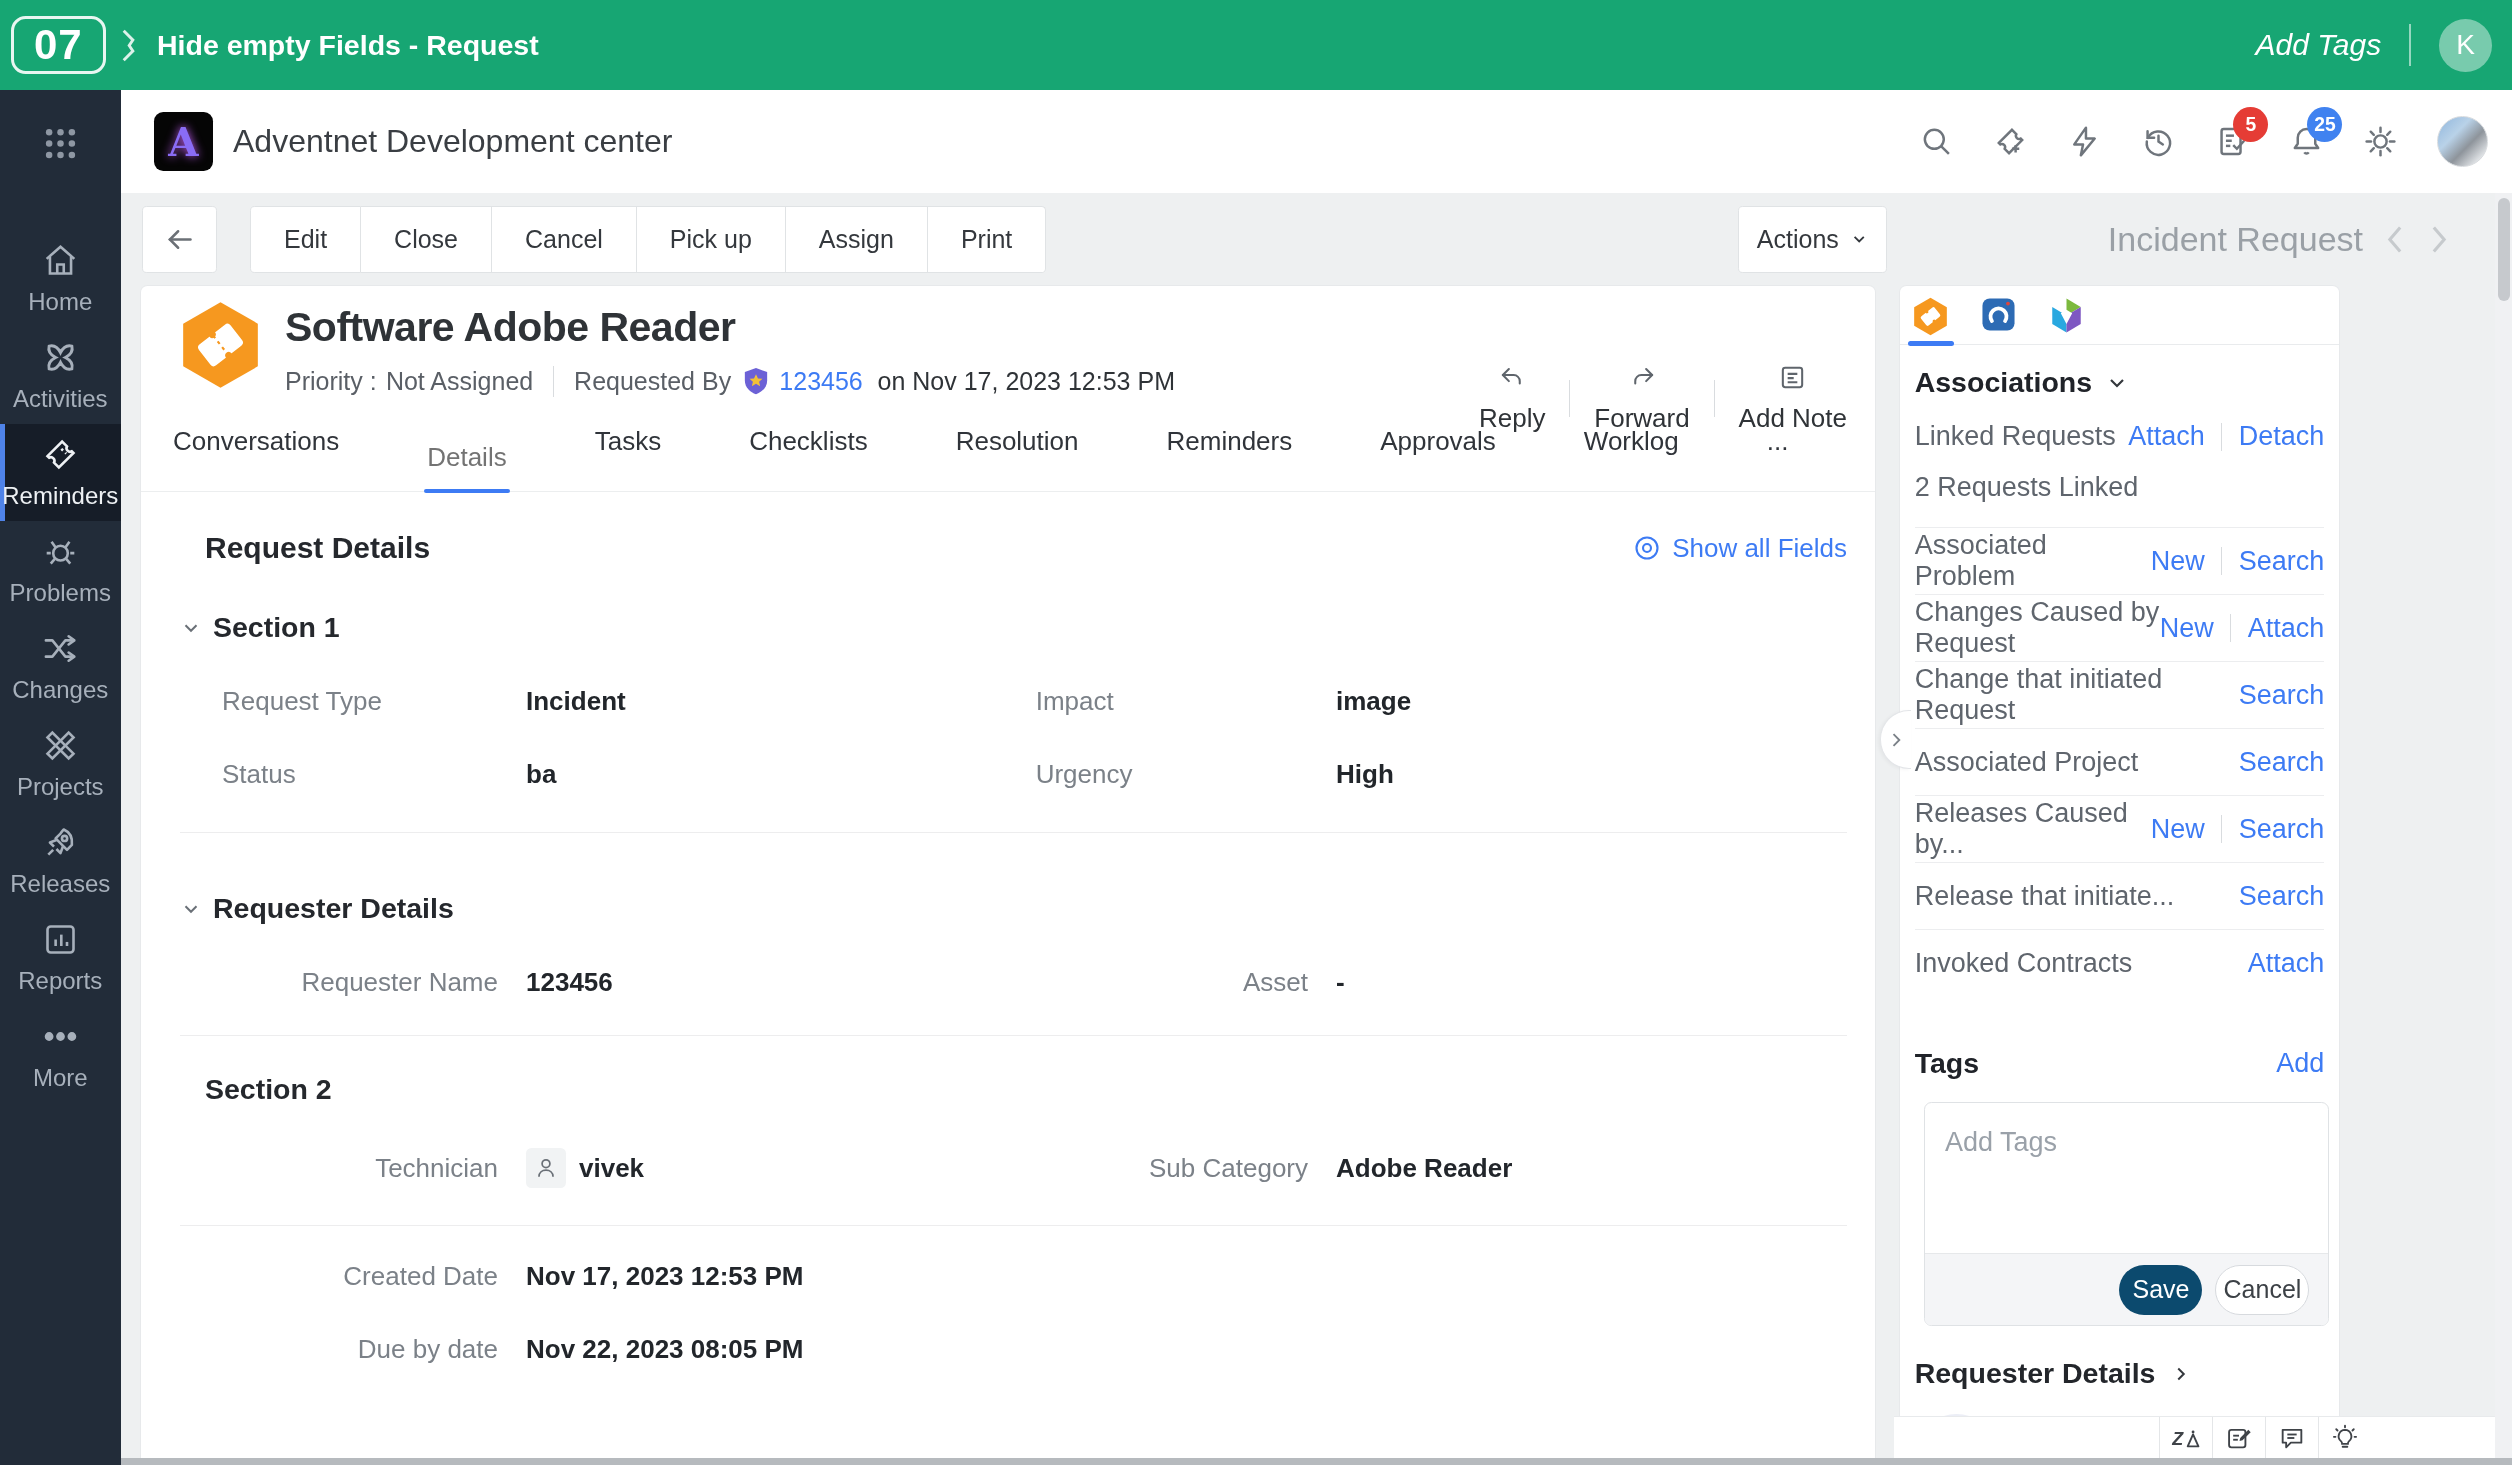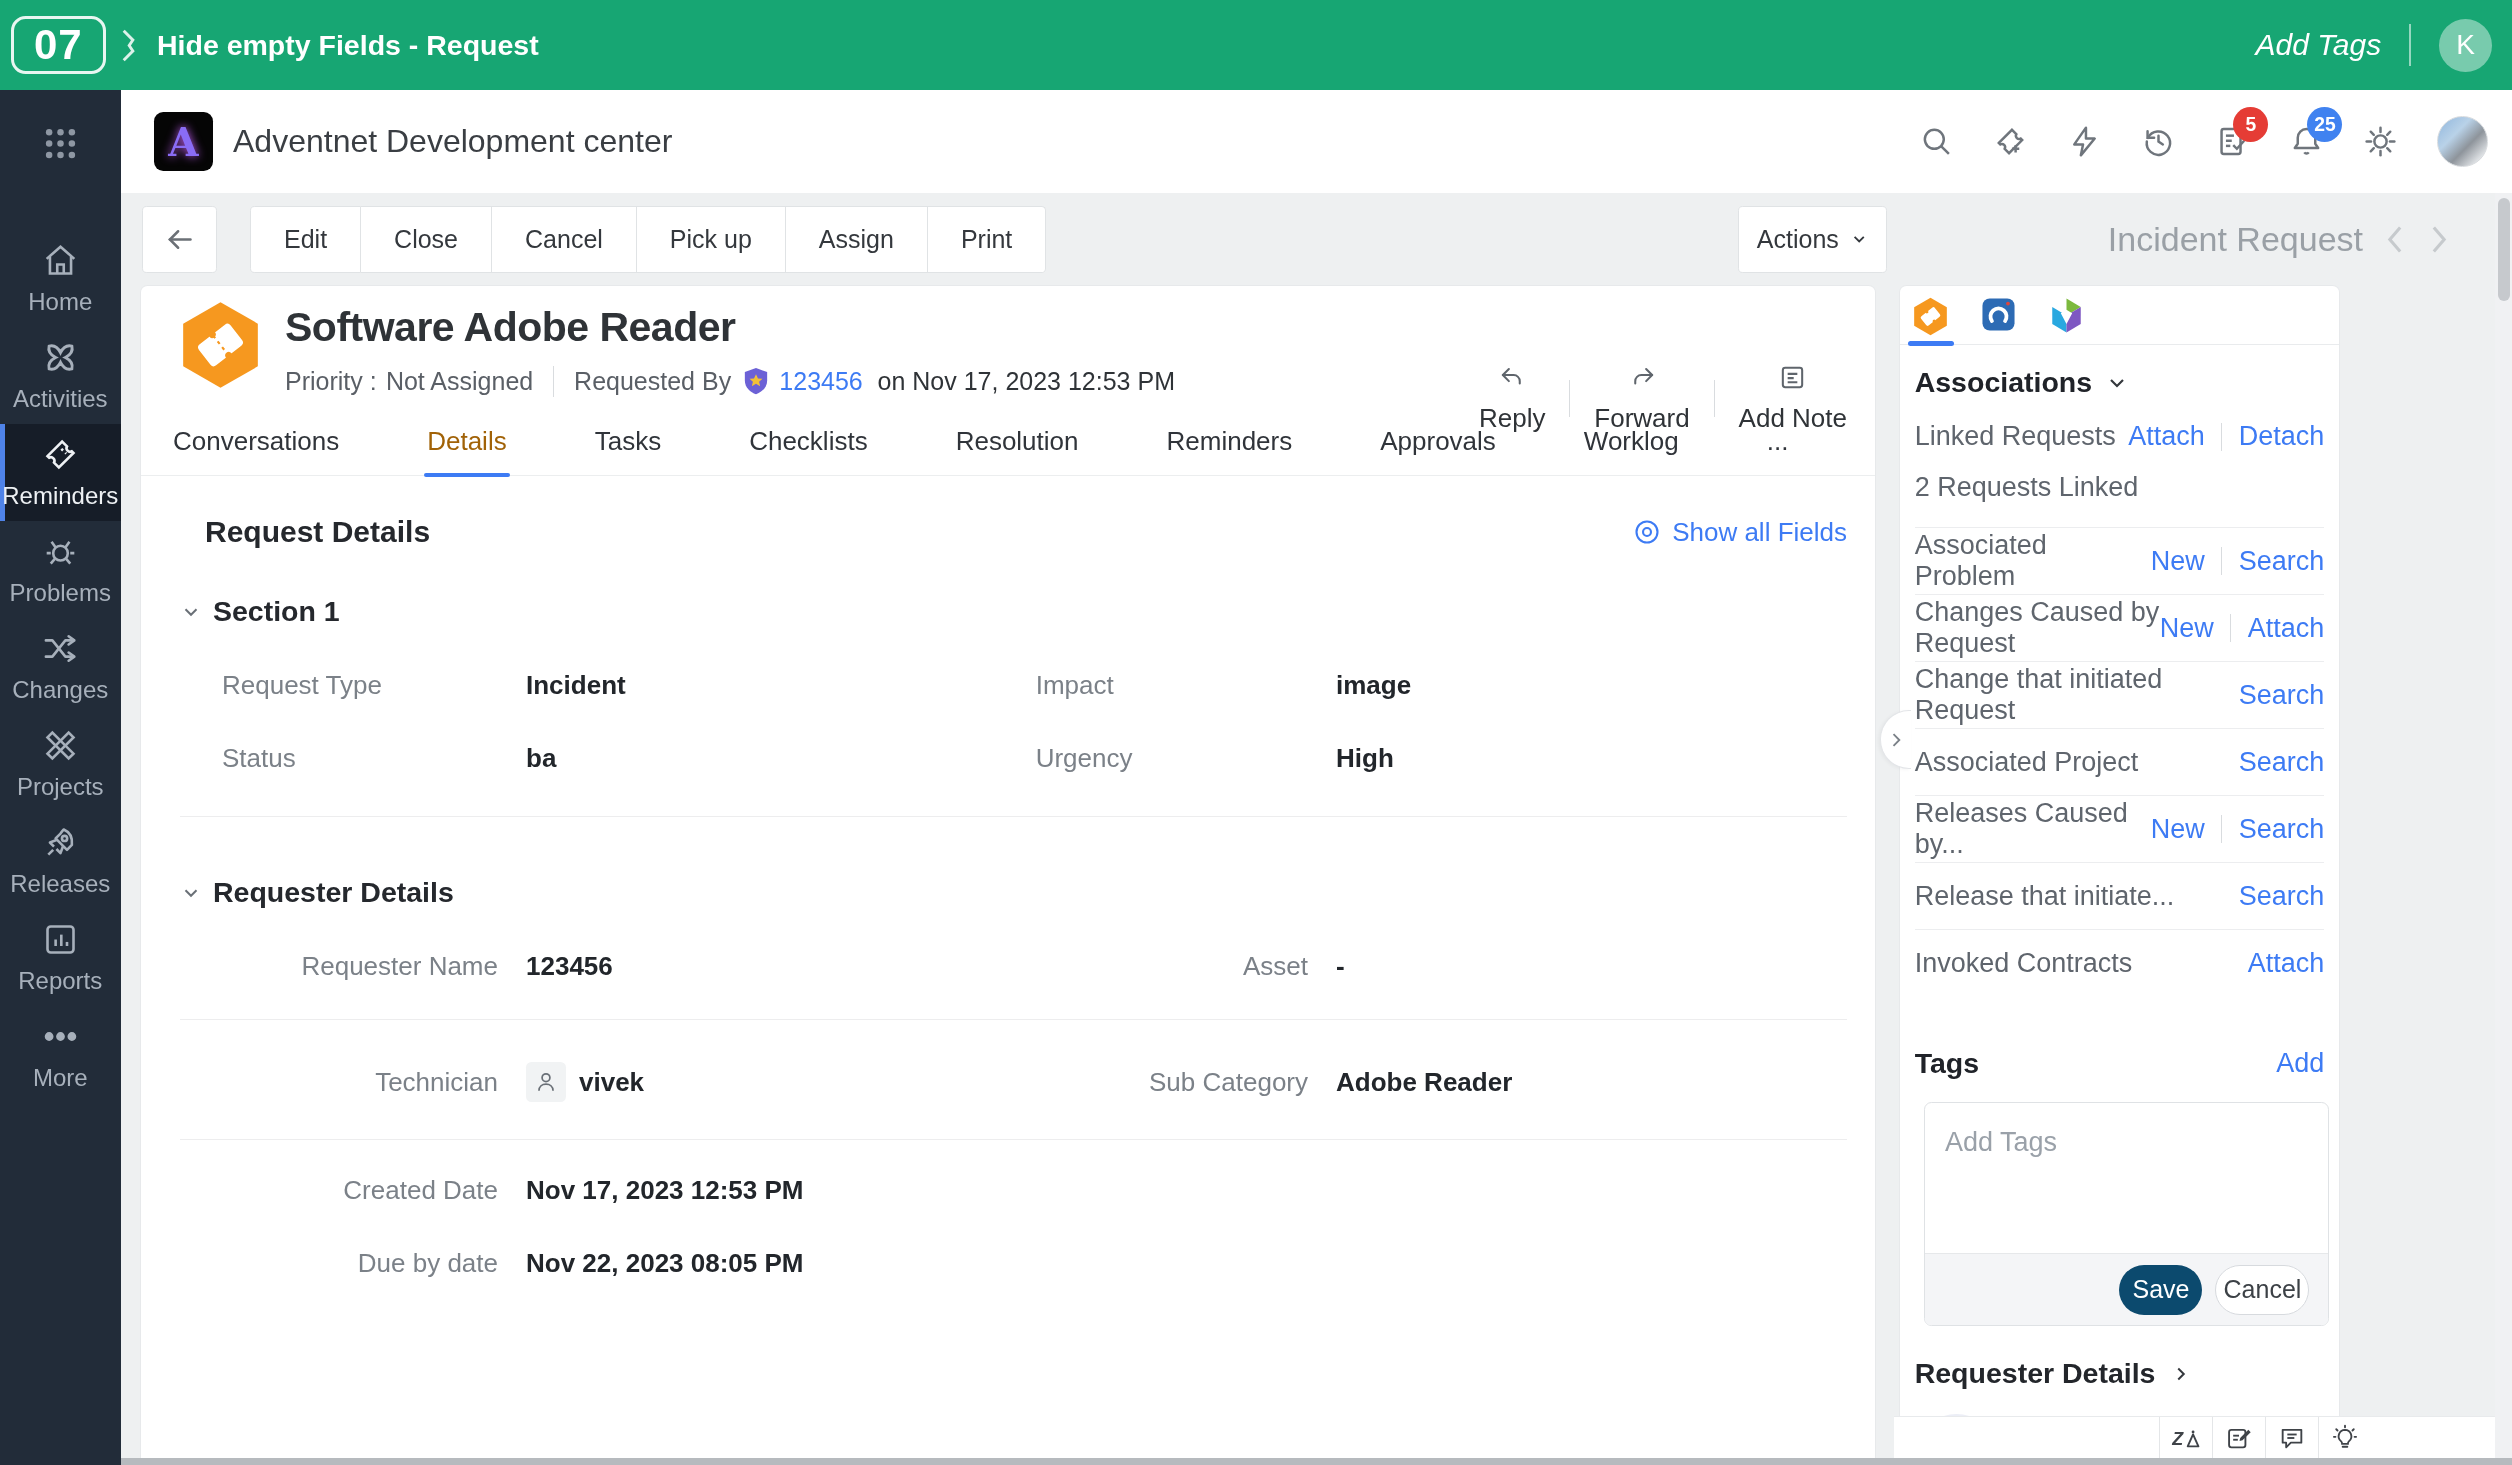--- a/index.html
+++ b/index.html
@@ -57,21 +57,21 @@
   .meta-row { margin-top:14.7px; display:flex; align-items:center; font-size:25px; color:#5a5f66; }
   .meta-div { width:0.9px; height:31px; background:#d9dcdf; margin:0 20px; }
   .req-id { color:#3d7bf4; margin:0 7.4px 0 9.2px; cursor:pointer; }
   .meta-dark { color:#2f3337; margin-left:7.4px; }
   .conv-actions { position:absolute; right:28px; top:77px; display:flex; align-items:center; font-size:26px; color:#2f3337; }
   .ca-item { display:flex; align-items:center; gap:11px; cursor:pointer;flex-direction:column; }
   .ca-div { width:0.9px; height:37px; background:#d9dcdf; margin:0 24px; }
 
   .tabs-wrap { margin-top:29px; padding-left:32px; border-bottom:1.8px solid #eceeef; display:flex; gap:88px; }
   .tab { font-size:26px; color:#30343a; padding-bottom:18.4px; position:relative; cursor:pointer; }
-  .tab.active { color:#a16207; }
+  .tab.active { color:#737373;margin-top:16px; }
   .tab.active::after { content:""; position:absolute; left:-3.7px; right:-3.7px; bottom:-1.8px; height:4.6px; background:#3d7bf4; border-radius:2.8px; }
 
   .details-head { display:flex; justify-content:space-between; align-items:center; margin:39px 28px 0 64px; }
   .details-title { font-size:30px; font-weight:600; color:#25282d; }
   .show-fields { display:flex; align-items:center; gap:11px; color:#3d7bf4; font-size:26px; cursor:pointer; }
 
   .section-head { display:flex; align-items:center; gap:11px; margin:46px 0 0 39px; font-size:28.5px; font-weight:600; color:#25282d; cursor:pointer; }
   .section-head.nochev { margin-left:64px; cursor:default; }
 
   .field-row { display:flex; margin:42px 0 0 81px; font-size:26px; align-items:center; }
@@ -457,20 +457,23 @@
     <span>Requester Details</span>
   </div>
   <div class="field-row ralign">
     <div class="f-label">Requester Name</div>
     <div class="f-value">123456</div>
     <div class="f-label l2">Asset</div>
     <div class="f-value v2">-</div>
   </div>
   <div class="h-div" style="margin-top:37px;"></div>
 
+  <div class="section-head nochev" style="margin-top:37px;">
+    <span>Section 2</span>
+  </div>
   <div class="field-row ralign">
     <div class="f-label">Technician</div>
     <div class="f-value">
       <span class="chip">
         <svg width="26" height="26" viewBox="0 0 24 24" fill="none" stroke="#6a7077" stroke-width="1.6">
             <circle cx="12" cy="8" r="3.6"></circle>
             <path d="M5.5 20 c0-4 3-6 6.5-6 s6.5 2 6.5 6"></path>
           </svg>
       </span>
       <span>vivek</span>

